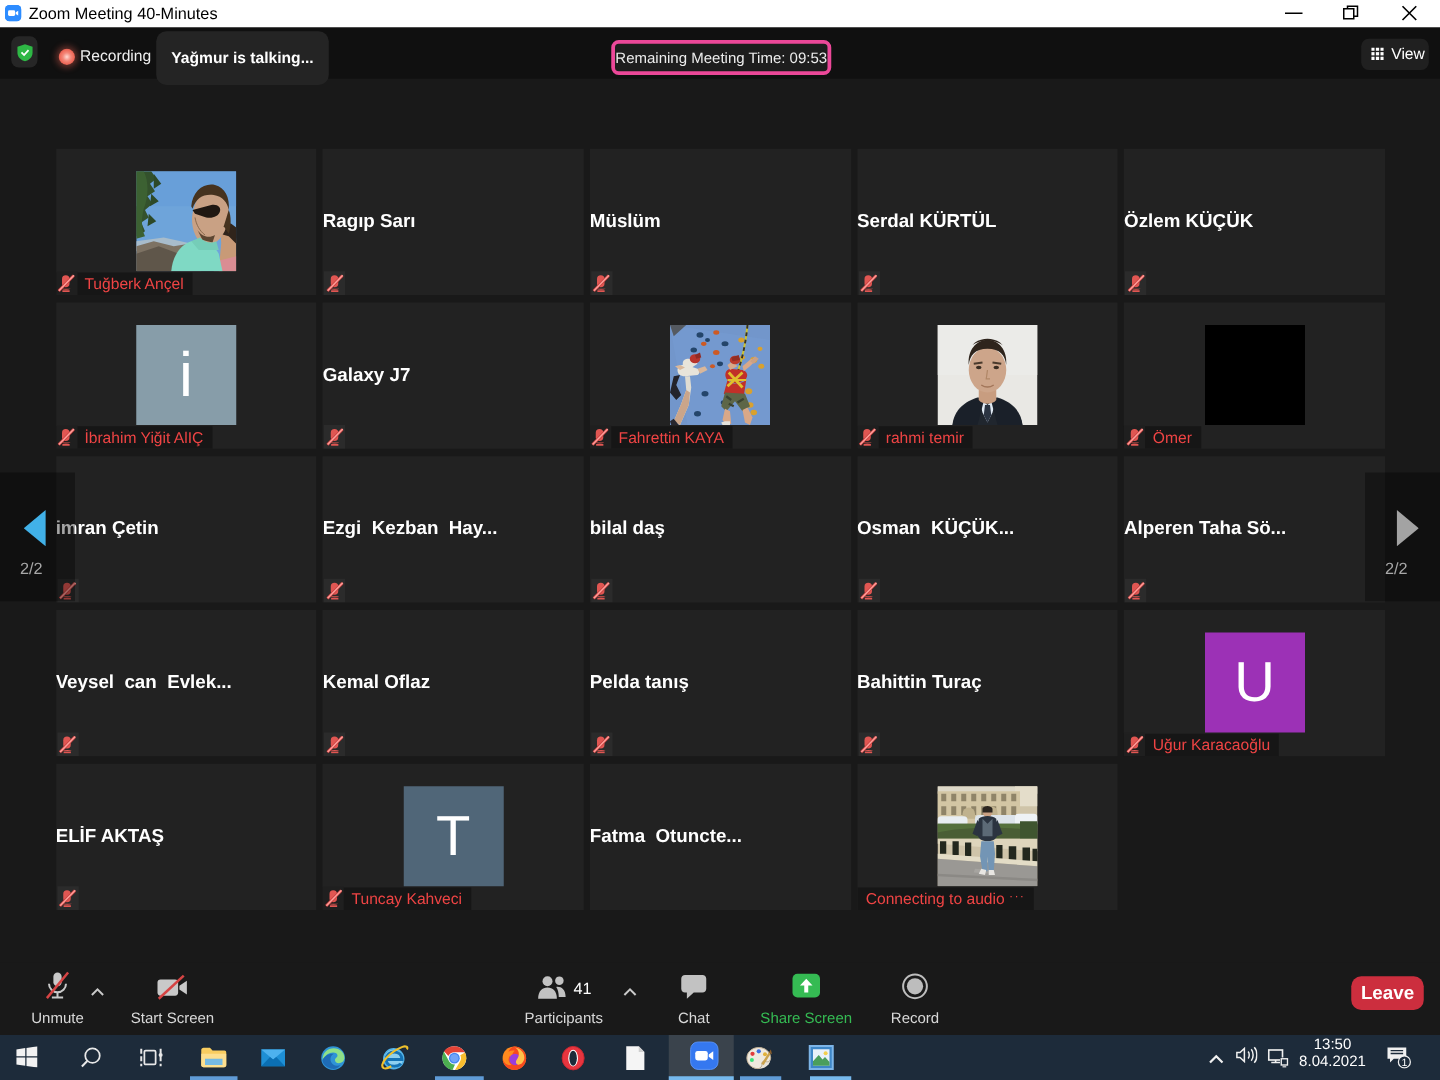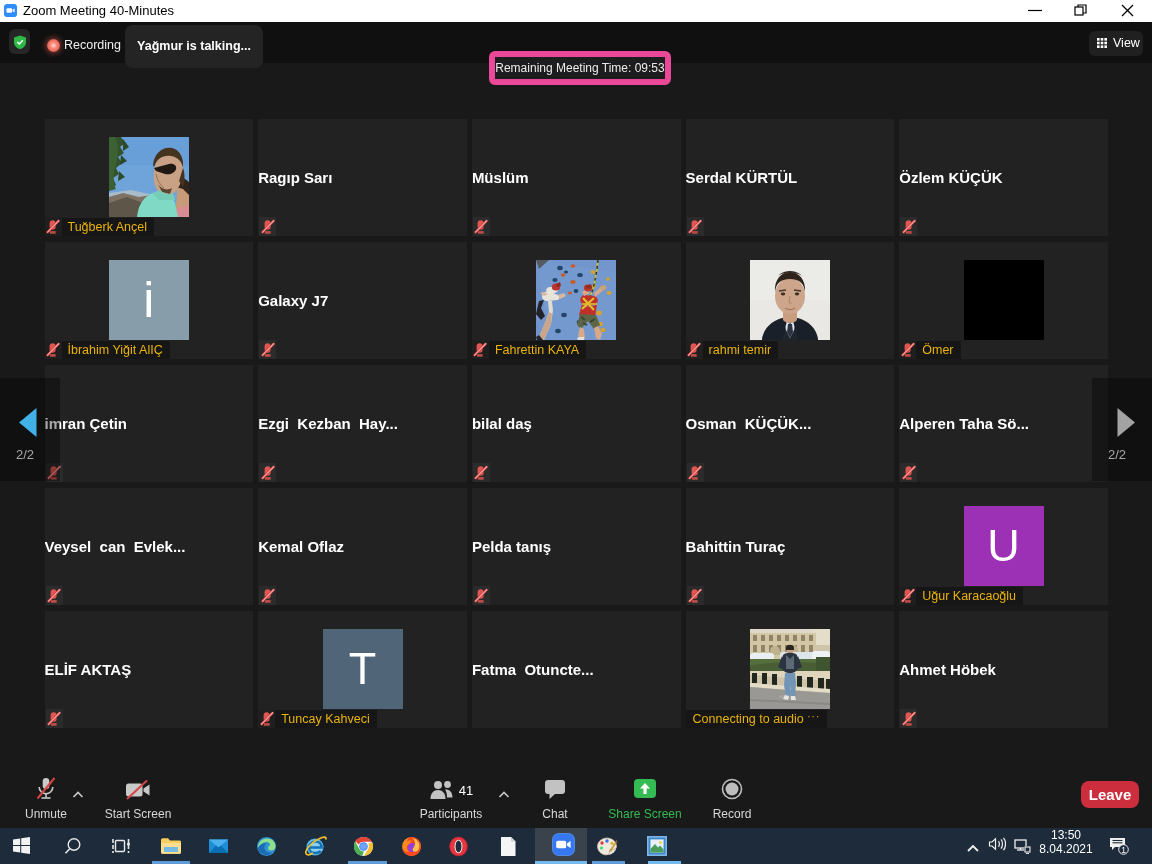--- a/index.html
+++ b/index.html
@@ -5,27 +5,27 @@
 html,body{margin:0;padding:0;width:1152px;height:864px;overflow:hidden;background:#191919;font-family:"Liberation Sans",sans-serif;}
 #titlebar{position:absolute;left:0;top:0;width:1152px;height:22px;background:#ffffff;}
 #titlebar .ttl{position:absolute;left:23px;top:0;font-size:13px;line-height:22px;color:#000;}
 #zicon{position:absolute;left:4px;top:4px;width:13px;height:13px;border-radius:3.5px;background:#2d8cff;}
 #topbar{position:absolute;left:0;top:22px;width:1152px;height:41px;background:#101010;}
 #mainbg{position:absolute;left:0;top:63px;width:1152px;height:707px;background:#191919;}
 .shieldbox{position:absolute;left:8.5px;top:7px;width:21px;height:25px;border-radius:6px;background:#262626;}
 #rec{position:absolute;left:44px;top:14px;width:13px;height:13px;border-radius:50%;background:radial-gradient(circle at 50% 45%,#ff9d93 0%,#e8443a 55%,#a22built 100%);}
 #rectext{position:absolute;left:64px;top:16px;font-size:12.5px;color:#efefef;}
 #tooltip{position:absolute;left:125px;top:3px;width:138px;height:43px;border-radius:8px;background:#242424;color:#fff;font-weight:bold;font-size:12.5px;line-height:43px;text-align:center;}
-#remain{position:absolute;left:489px;top:10px;width:170px;height:22px;border:6px solid #ec4899;border-radius:6px;background:#1d1d1d;color:#ececec;font-size:12px;line-height:22px;text-align:center;white-space:nowrap;margin-top:19px;}
+#remain{position:absolute;left:489px;top:10px;width:170px;height:22px;border:3px solid #ec4899;border-radius:6px;background:#1d1d1d;color:#ececec;font-size:12px;line-height:22px;text-align:center;white-space:nowrap;}
 #viewbtn{position:absolute;left:1089px;top:9px;width:54px;height:25px;border-radius:6px;background:#202020;color:#fff;font-size:12.5px;}
 #grid{position:absolute;left:44.5px;top:118.5px;display:grid;grid-template-columns:repeat(5,208.7px);grid-auto-rows:117px;column-gap:5px;row-gap:6px;}
 .tile{position:relative;background:#222222;overflow:hidden;}
 .cname{position:absolute;left:0;right:0;top:50%;transform:translateY(-50%);text-align:left;color:#fff;font-weight:bold;font-size:15px;white-space:pre;}
 .micbox{position:absolute;left:1px;bottom:0;width:17px;height:19px;background:#2b2b2b;display:flex;align-items:center;justify-content:center;}
-.nlabel{position:absolute;left:0;bottom:0;height:18px;background:rgba(20,20,20,0.85);display:flex;align-items:center;color:#eab308;font-size:12.5px;padding-right:7px;white-space:pre;}
+.nlabel{position:absolute;left:0;bottom:0;height:18px;background:rgba(20,20,20,0.85);display:flex;align-items:center;color:#ef4444;font-size:12.5px;padding-right:7px;white-space:pre;}
 .nlabel .micbox{position:static;background:rgba(32,32,32,0.9);flex:0 0 17px;}
 .avatar{position:absolute;left:50%;top:50%;transform:translate(-50%,-50%);width:80px;height:80px;display:flex;align-items:center;justify-content:center;color:#fff;font-size:50px;}
 .photo{position:absolute;left:50%;top:50%;transform:translate(-50%,-50%);width:80px;height:80px;}
 #navL{position:absolute;left:0;top:377.5px;width:60px;height:103.5px;background:rgba(0,0,0,0.35);}
 #navR{position:absolute;left:1092px;top:377.5px;width:60px;height:103.5px;background:rgba(0,0,0,0.35);}
 .pg{position:absolute;left:16px;width:100%;text-align:left;top:69px;color:#a8a8a8;font-size:13px;}
 #toolbar{position:absolute;left:0;top:770px;width:1152px;height:58px;background:#191919;}
 .tbitem{position:absolute;top:0;height:58px;color:#d8d8d8;font-size:12px;text-align:center;}
 .tblabel{position:absolute;left:0;right:0;top:37px;font-size:12px;color:#d8d8d8;}
 #leave{position:absolute;left:1081px;top:11px;width:58px;height:27px;background:#cc2e3e;border-radius:8px;color:#ffffff;font-weight:bold;font-size:15px;line-height:27px;text-align:center;}
@@ -530,34 +530,20 @@
 <path d="M33 26 C36 23 44 23 47 26 L48 38 C48 42 44 44 40 44 C36 44 32 42 32 38 Z" fill="#2b3440"></path>
 <path d="M36 26 L40 30 L44 26 L44 40 L36 40 Z" fill="#5c6a76"></path>
 <path d="M32 27 L28 38 L32 40 L35 31 Z" fill="#2b3440"></path>
 <path d="M48 27 L52 38 L48 40 L45 31 Z" fill="#2b3440"></path>
 <path d="M35 44 L34 56 L36 68 L40 68 L40 56 L41 68 L45 68 L46 54 L45 44 Z" fill="#7395b5"></path>
 <path d="M35 66 L33 70 L38 71 L39 67 Z" fill="#e8e6e2"></path>
 <path d="M41 67 L41 71 L46 71 L45 67 Z" fill="#e8e6e2"></path>
 </svg>
       <div class="nlabel"><span style="padding:0 0 0 7px">Connecting to audio <span style="font-size:10px;letter-spacing:1px;position:relative;top:-3px">···</span></span></div>
     </div>
-<div class="tile">
-      <div class="cname">Ahmet Höbek</div>
-      <div class="micbox">
-        <svg width="14" height="15" viewBox="0 0 14 15">
-          <g>
-            <rect x="3.6" y="1.2" width="6" height="9.6" rx="3" fill="#e05652"></rect>
-            <path d="M3.1 11.9 a4.6 2.2 0 0 0 7.4 0 Z" fill="#e05652"></path>
-            <rect x="3.9" y="13.2" width="5.8" height="1.4" fill="#e05652"></rect>
-            <line x1="0.9" y1="13.8" x2="13" y2="1.4" stroke="#c43c3c" stroke-width="2.4"></line>
-            <line x1="1.1" y1="13.6" x2="13.2" y2="1.2" stroke="#ff9d98" stroke-width="1.3"></line>
-          </g>
-        </svg>
-      </div>
-    </div>
 </div>
 <div id="navL">
   <svg style="position:absolute;left:19px;top:30.5px" width="18" height="29">
       <path d="M17.5 0 L17.5 29 L0 14.5 Z" fill="#41b1e8"></path>
     </svg>
   <div class="pg">2/2</div>
 </div>
 <div id="navR">
   <svg style="position:absolute;left:25px;top:30.5px" width="18" height="29">
       <path d="M0.5 0 L0.5 29 L18 14.5 Z" fill="#a3a3a3"></path>

